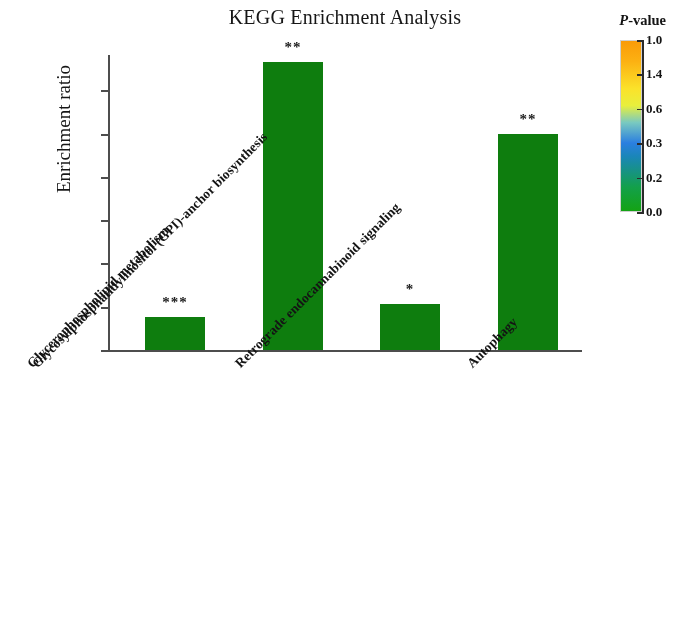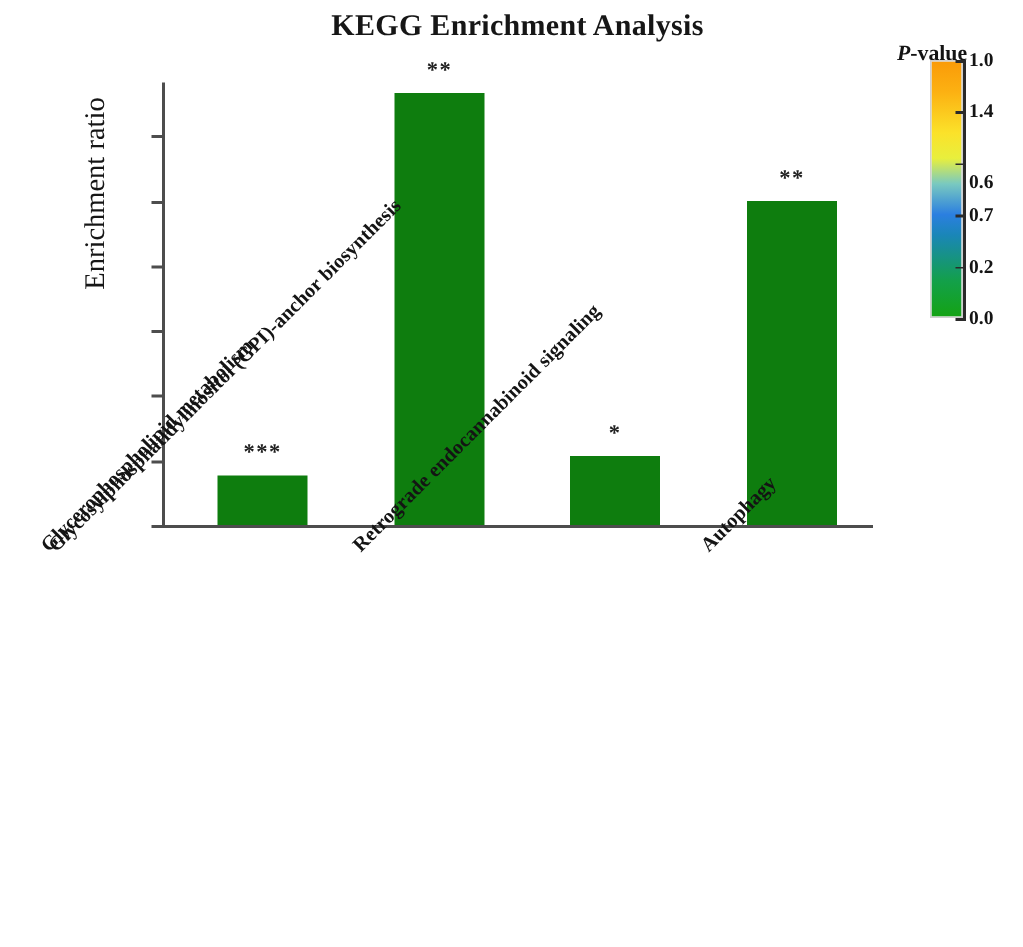--- a/index.html
+++ b/index.html
@@ -24,21 +24,21 @@
   }
 
   
   .chart-title {
     position: absolute;
     left: 110px;
     top: 6px;
     width: 470px;
     text-align: center;
     font-size: 20px;
-    font-weight: 700;
+    font-weight: 400;
     color: #161616;
     letter-spacing: 0.2px;
     white-space: nowrap;
   }
 
   
   .plot-area {
     position: absolute;
     left: 110px;
     top: 57px;
@@ -117,23 +117,23 @@
   .legend {
     position: absolute;
     left: 598px;
     top: 4px;
     width: 84px;
     height: 220px;
   }
   .legend-title {
     position: absolute;
     left: 0;
-    top: 24px;
+    top: 8px;
     width: 68px;
-    text-align: left;
+    text-align: right;
     font-size: 14.5px;
     font-weight: bold;
     color: #141414;
     white-space: nowrap;
   }
   .legend-title .ital { font-style: italic; }
 
   .legend-bar {
     position: absolute;
     left: 22px;
@@ -226,19 +226,19 @@
 
     <div class="legend-tick" style="top:36px;"></div>
     <div class="legend-tick" style="top:70.4px;"></div>
     <div class="legend-tick" style="top:104.8px;"></div>
     <div class="legend-tick" style="top:139.2px;"></div>
     <div class="legend-tick" style="top:173.6px;"></div>
     <div class="legend-tick" style="top:208px;"></div>
 
     <div class="legend-tick-label" style="top:36px;">1.0</div>
     <div class="legend-tick-label" style="top:70.4px;">1.4</div>
-    <div class="legend-tick-label" style="top:104.8px;margin-top:12px;">0.6</div>
-    <div class="legend-tick-label" style="top:139.2px;">0.7</div>
+    <div class="legend-tick-label" style="top:104.8px;">0.6</div>
+    <div class="legend-tick-label" style="top:139.2px;">0.3</div>
     <div class="legend-tick-label" style="top:173.6px;text-align:center;">0.2</div>
     <div class="legend-tick-label" style="top:208px;">0.0</div>
   </div>
 
 </div>
 
 </body></html>

